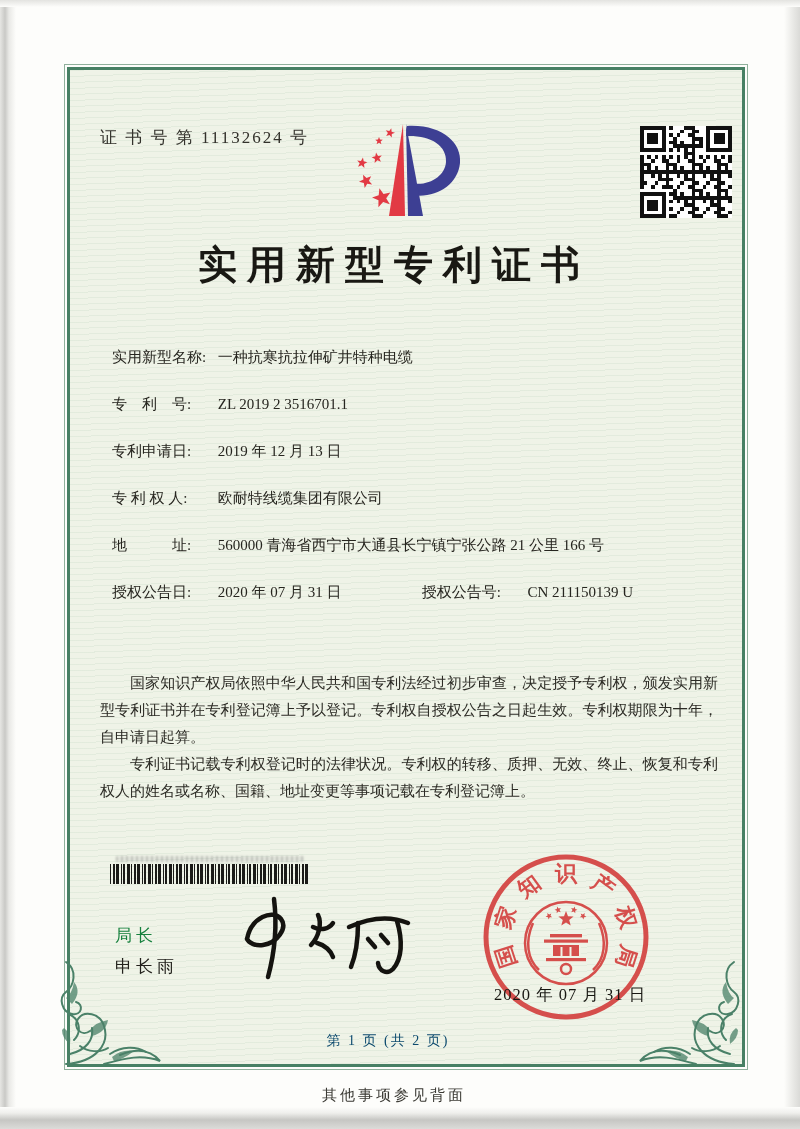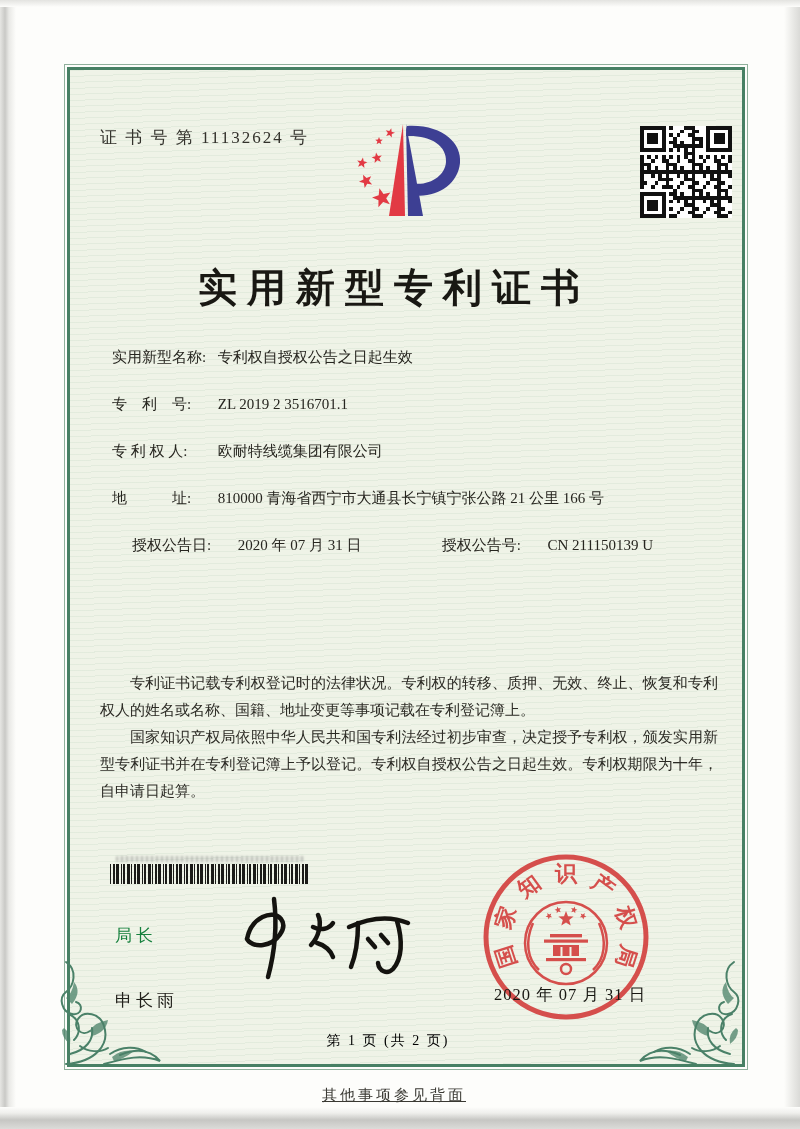--- a/index.html
+++ b/index.html
@@ -39,59 +39,59 @@
   .ornament.br{left:630px;top:958px;transform:scaleX(-1);}
 
   .cert-number{
     position:absolute;left:100px;top:126px;
     font-size:17px;letter-spacing:2px;color:#33322c;
   }
   .logo{position:absolute;left:348px;top:118px;width:124px;height:106px;}
   .qr{position:absolute;left:640px;top:126px;width:92px;height:92px;background:#fff;}
 
   .title{
-    position:absolute;left:0;right:12px;top:261px;text-align:center;
+    position:absolute;left:0;right:12px;top:238px;text-align:center;
     font-size:39px;font-weight:700;letter-spacing:10px;color:#191813;
   }
 
   .fields{position:absolute;left:112px;top:346px;width:608px;font-size:15px;}
   .field-row{line-height:22px;margin-bottom:25px;white-space:nowrap;}
   .field-label{display:inline-block;min-width:102px;}
-  .half{display:inline-block;width:306px;margin-left:20px;}
+  .half{display:inline-block;width:306px;}
 
   .body-text{
     position:absolute;left:100px;top:670px;width:618px;
     font-size:15px;line-height:27px;text-align:justify;color:#2b2a24;
   }
   .body-text p{margin:0;text-indent:2em;}
 
   .barcode-smudge{
     position:absolute;left:116px;top:856px;width:188px;height:6px;
     background:repeating-linear-gradient(90deg,rgba(120,120,120,.45) 0 2px,rgba(200,200,200,.2) 2px 5px);
     filter:blur(1px);border-radius:2px;
   }
   .barcode{position:absolute;left:110px;top:864px;width:202px;height:20px;}
 
   .officer-title{position:absolute;left:115px;top:924px;font-size:17px;letter-spacing:4px;color:#15803d;}
-  .officer-name{position:absolute;left:115px;top:955px;font-size:17px;letter-spacing:4px;color:#22211c;margin-top:34px;}
+  .officer-name{position:absolute;left:115px;top:955px;font-size:17px;letter-spacing:4px;color:#22211c;}
   .signature{position:absolute;left:225px;top:893px;width:195px;height:92px;}
 
   .seal{position:absolute;left:464px;top:835px;width:204px;height:204px;opacity:.93;}
   .seal-date{
     position:absolute;left:494px;top:984px;width:160px;
     font-size:16.5px;letter-spacing:1px;color:#181712;white-space:nowrap;
   }
 
   .page-footer{
     position:absolute;left:0;right:24px;top:1032px;text-align:center;
-    font-size:14px;color:#000000;letter-spacing:2px;
+    font-size:14px;color:#0c4a6e;letter-spacing:2px;
   }
   .back-note{
     position:absolute;left:0;right:12px;top:1086px;text-align:center;
-    font-size:15px;color:#3a3933;letter-spacing:3px;text-decoration:underline;
+    font-size:15px;color:#3a3933;letter-spacing:3px;
   }
 </style>
 </head>
 <body>
 
 <div class="page">
 
   <div class="frame">
     <div class="frame-inner"></div>
   </div>
@@ -375,49 +375,53 @@
       <rect x="0" y="18" width="7" height="7" fill="#111"></rect>
       <rect x="1" y="19" width="5" height="5" fill="#fff"></rect>
       <rect x="2" y="20" width="3" height="3" fill="#111"></rect>
     </svg>
 
   <div class="title">实用新型专利证书</div>
 
   <div class="fields">
     <div class="field-row">
       <span class="field-label">实用新型名称:</span>
-      <span class="field-value">专利权自授权公告之日起生效</span>
+      <span class="field-value">一种抗寒抗拉伸矿井特种电缆</span>
     </div>
     <div class="field-row">
       <span class="field-label">专　利　号:</span>
       <span class="field-value">ZL 2019 2 3516701.1</span>
+    </div>
+    <div class="field-row">
+      <span class="field-label">专利申请日:</span>
+      <span class="field-value">2019 年 12 月 13 日</span>
     </div>
     <div class="field-row">
       <span class="field-label">专 利 权 人:</span>
       <span class="field-value">欧耐特线缆集团有限公司</span>
     </div>
     <div class="field-row">
       <span class="field-label">地　　　址:</span>
-      <span class="field-value">810000 青海省西宁市大通县长宁镇宁张公路 21 公里 166 号</span>
+      <span class="field-value">560000 青海省西宁市大通县长宁镇宁张公路 21 公里 166 号</span>
     </div>
     <div class="field-row">
       <span class="half">
         <span class="field-label">授权公告日:</span>
         <span class="field-value">2020 年 07 月 31 日</span>
       </span>
       <span>
         <span class="field-label">授权公告号:</span>
         <span class="field-value">CN 211150139 U</span>
       </span>
     </div>
   </div>
 
   <div class="body-text">
+    <p>国家知识产权局依照中华人民共和国专利法经过初步审查，决定授予专利权，颁发实用新型专利证书并在专利登记簿上予以登记。专利权自授权公告之日起生效。专利权期限为十年，自申请日起算。</p>
     <p>专利证书记载专利权登记时的法律状况。专利权的转移、质押、无效、终止、恢复和专利权人的姓名或名称、国籍、地址变更等事项记载在专利登记簿上。</p>
-    <p>国家知识产权局依照中华人民共和国专利法经过初步审查，决定授予专利权，颁发实用新型专利证书并在专利登记簿上予以登记。专利权自授权公告之日起生效。专利权期限为十年，自申请日起算。</p>
   </div>
 
   <div class="barcode-smudge"></div>
   <svg class="barcode" viewBox="0 0 202 20" preserveAspectRatio="none">
       <rect x="0" y="0" width="1" height="20" fill="#1b1b18"></rect>
       <rect x="3" y="0" width="2" height="20" fill="#1b1b18"></rect>
       <rect x="6" y="0" width="3" height="20" fill="#1b1b18"></rect>
       <rect x="11" y="0" width="1" height="20" fill="#1b1b18"></rect>
       <rect x="13" y="0" width="2" height="20" fill="#1b1b18"></rect>
       <rect x="17" y="0" width="3" height="20" fill="#1b1b18"></rect>

